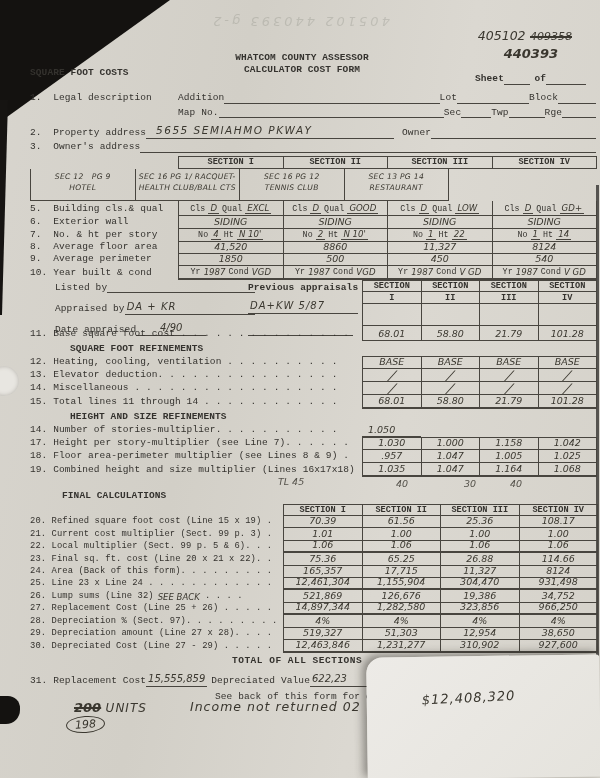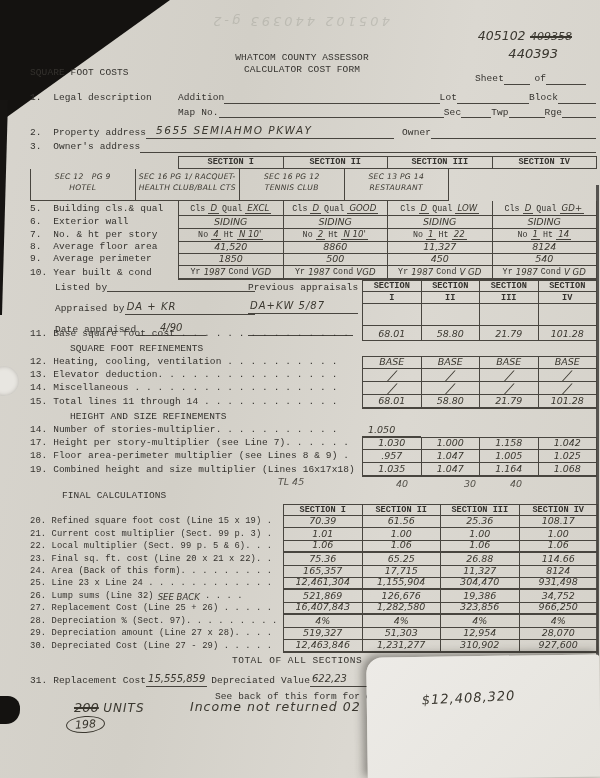--- a/index.html
+++ b/index.html
@@ -2,21 +2,21 @@
 <html><head>
 <meta charset="utf-8">
 <style>
   *{margin:0;padding:0;box-sizing:border-box}
   :root{--ln:#48453f;--ink:#34322e;--pen:#3a372f}
   body{background:#0e0d0b;font-family:"Liberation Sans",sans-serif}
   #page{position:relative;width:600px;height:778px;overflow:hidden;
         background:linear-gradient(100deg,#d8d5ce 0%,#d2cfc7 35%,#dbd8d1 65%,#d5d2ca 100%)}
   .abs{position:absolute}
   .tw{font-family:"Liberation Mono","DejaVu Sans Mono",monospace;font-size:9.5px;line-height:1.25;color:var(--ink);letter-spacing:.1px;white-space:pre}
-  .b{font-weight:normal}
+  .b{font-weight:bold}
   .hw{font-family:"DejaVu Sans",sans-serif;font-style:italic;color:var(--pen);font-size:9.5px;white-space:pre}
   .u{display:inline-block;border-bottom:1px solid var(--ln);height:10px;vertical-align:bottom}
   .strike{text-decoration:line-through;text-decoration-thickness:2px}
   
   .row{position:absolute;left:30px;display:flex;align-items:stretch}
   .lab{align-self:flex-end;padding-bottom:1px;overflow:hidden;white-space:pre}
   .vg{display:grid;border-right:1px solid var(--ln)}
   .vg>div{border-left:1px solid var(--ln);border-bottom:1px solid var(--ln);display:flex;align-items:flex-end;justify-content:center;gap:3px;padding:0 2px 1px;overflow:hidden}
   .vg.bt>div{border-top:1px solid var(--ln)}
   .vg.thick>div{border-bottom-width:2px}
@@ -249,21 +249,21 @@
       <div>
           <span class="tw">Yr</span>
           <span class="hw">1987</span>
           <span class="tw">Cond</span>
           <span class="hw">V GD</span>
         </div>
     </div>
   </div>
 
   <div class="abs z2" style="left:55px;top:282px;width:200px">
-    <div style="display:flex;align-items:flex-start">
+    <div style="display:flex;align-items:center">
         <span class="tw">Listed by</span>
         <span class="u" style="flex:1"></span>
       </div>
     <div style="display:flex;align-items:flex-end;margin-top:2px">
         <span class="tw">Appraised by</span>
         <span class="usml" style="flex:1"><span class="hw" style="font-size:10px;letter-spacing:1px">DA + KR</span></span>
       </div>
     <div style="display:flex;align-items:flex-end;margin-top:2px">
         <span class="tw">Date appraised</span>
         <span class="usml" style="width:70px;text-align:center"><span class="hw" style="font-size:10px">4/90</span></span>
@@ -464,42 +464,42 @@
     <div class="vg vg4f">
         <div class="hw">521,869</div>
         <div class="hw">126,676</div>
         <div class="hw">19,386</div>
         <div class="hw">34,752</div>
       </div>
   </div>
   <div class="row fin z2" style="top:603px;height:12px">
     <div class="lab tw">27. Replacement Cost (Line 25 + 26) . . . . .</div>
     <div class="vg vg4f thick">
-        <div class="hw">16,407,843</div>
+        <div class="hw">14,897,344</div>
         <div class="hw">1,282,580</div>
         <div class="hw">323,856</div>
         <div class="hw">966,250</div>
       </div>
   </div>
   <div class="row fin z2" style="top:615px;height:13px">
     <div class="lab tw">28. Depreciation % (Sect. 97). . . . . . . . .</div>
     <div class="vg vg4f">
         <div class="hw">4%</div>
         <div class="hw">4%</div>
         <div class="hw">4%</div>
         <div class="hw">4%</div>
       </div>
   </div>
   <div class="row fin z2" style="top:628px;height:12px">
     <div class="lab tw">29. Depreciation amount (Line 27 x 28). . . .</div>
     <div class="vg vg4f">
         <div class="hw">519,327</div>
         <div class="hw">51,303</div>
         <div class="hw">12,954</div>
-        <div class="hw">28,070</div>
+        <div class="hw">38,650</div>
       </div>
   </div>
   <div class="row fin z2" style="top:640px;height:13px">
     <div class="lab tw">30. Depreciated Cost (Line 27 - 29) . . . . .</div>
     <div class="vg vg4f thick">
         <div class="hw">12,463,846</div>
         <div class="hw">1,231,277</div>
         <div class="hw">310,902</div>
         <div class="hw">927,600</div>
       </div>

